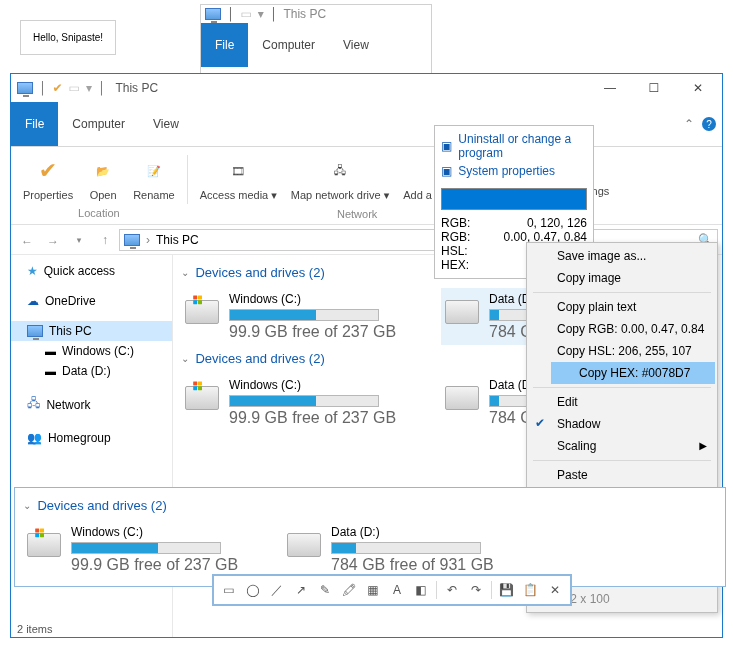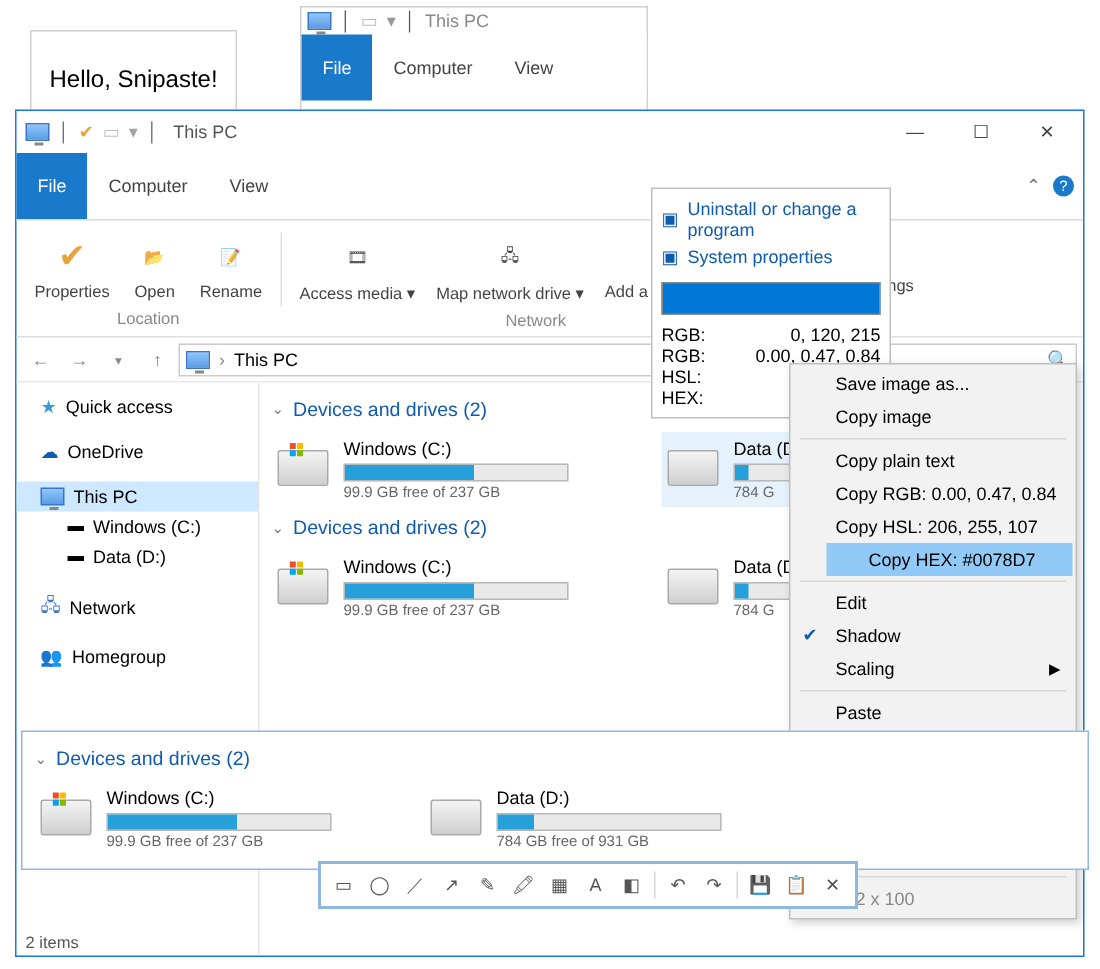--- a/index.html
+++ b/index.html
@@ -1,18 +1,18 @@
 <!DOCTYPE html>
 <html><head>
 <meta charset="utf-8">
 <style>
 * { box-sizing: border-box; margin: 0; padding: 0; font-family: "Segoe UI", sans-serif; }
 body { background: #fff; width: 733px; height: 646px; position: relative; overflow: hidden; font-size: 12px; color: #000; }
 
-.snipaste-badge { position: absolute; left: 20px; top: 20px; border: 1px solid #d0d0d0; padding: 24px 12px; font-size: 16px; background: #fff; }
+.snipaste-badge { position: absolute; left: 20px; top: 20px; border: 1px solid #d0d0d0; padding: 11px 12px; font-size: 10px; background: #fff; }
 
 
 .float-ribbon { position: absolute; left: 200px; top: 4px; width: 232px; background: #fff; border: 1px solid #d0d0d0; }
 .float-ribbon .qat { display: flex; align-items: center; padding: 2px 4px; gap: 6px; font-size: 12px; color: #555; }
 .float-ribbon .tabs { display: flex; background: #fff; }
 .tab { padding: 15px 14px; font-size: 12px; color: #444; cursor: default; }
 .tab.active { background: #1979ca; color: #fff; }
 .float-ribbon .ribbon-body { display: flex; padding: 6px 4px 10px; gap: 4px; }
 .ribbon-btn { display: flex; flex-direction: column; align-items: center; gap: 2px; font-size: 11px; color: #444; padding: 4px 6px; min-width: 50px; }
 .ribbon-btn.small { min-width: 38px; }
@@ -49,21 +49,21 @@
 
 .content { flex: 1; padding: 4px 0 0 8px; overflow: hidden; }
 .group-header { color: #0f5bb0; font-size: 13px; padding: 6px 0 8px; display: flex; align-items: center; gap: 6px; }
 .group-header .chev { color: #777; font-size: 10px; }
 .drive-row { display: flex; gap: 20px; }
 .drive { display: flex; gap: 10px; padding: 4px; width: 240px; }
 .drive .info { flex: 1; }
 .drive .name { font-size: 12px; margin-bottom: 3px; }
 .drive .bar { width: 150px; height: 12px; border: 1px solid #b8b8b8; background: #e9e9e9; position: relative; margin-bottom: 2px; }
 .drive .bar .fill { position: absolute; left: 0; top: 0; bottom: 0; background: #26a0da; }
-.drive .free { font-size: 10px; color: #666; }
+.drive .free { font-size: 16px; color: #666; }
 
 
 .colorbox { position: absolute; left: 434px; top: 125px; width: 160px; background: #fff; border: 1px solid #bfbfbf; font-size: 12px; }
 .colorbox .links { padding: 4px 6px; }
 .colorbox .link { display: flex; align-items: center; gap: 6px; color: #0f5bb0; padding: 2px 0; }
 .colorbox .swatch { height: 22px; margin: 4px 6px; background: #0078d7; border: 1px solid #888; }
 .colorbox .vals { padding: 2px 6px 6px; font-family: Consolas, monospace; font-size: 12px; }
 .colorbox .vals div { display: flex; }
 .colorbox .vals .k { width: 40px; }
 .colorbox .vals .v { flex: 1; text-align: right; white-space: pre; }
@@ -320,21 +320,21 @@
       </div>
     <div class="link">
         <span>▣</span>
         <span>System properties</span>
       </div>
   </div>
   <div class="swatch"></div>
   <div class="vals">
     <div>
         <span class="k">RGB:</span>
-        <span class="v">  0, 120, 215</span>
+        <span class="v">  0, 120, 126</span>
       </div>
     <div>
         <span class="k">RGB:</span>
         <span class="v">0.00, 0.47, 0.84</span>
       </div>
     <div>
         <span class="k">HSL:</span>
         <span class="v">206,  2</span>
       </div>
     <div>

